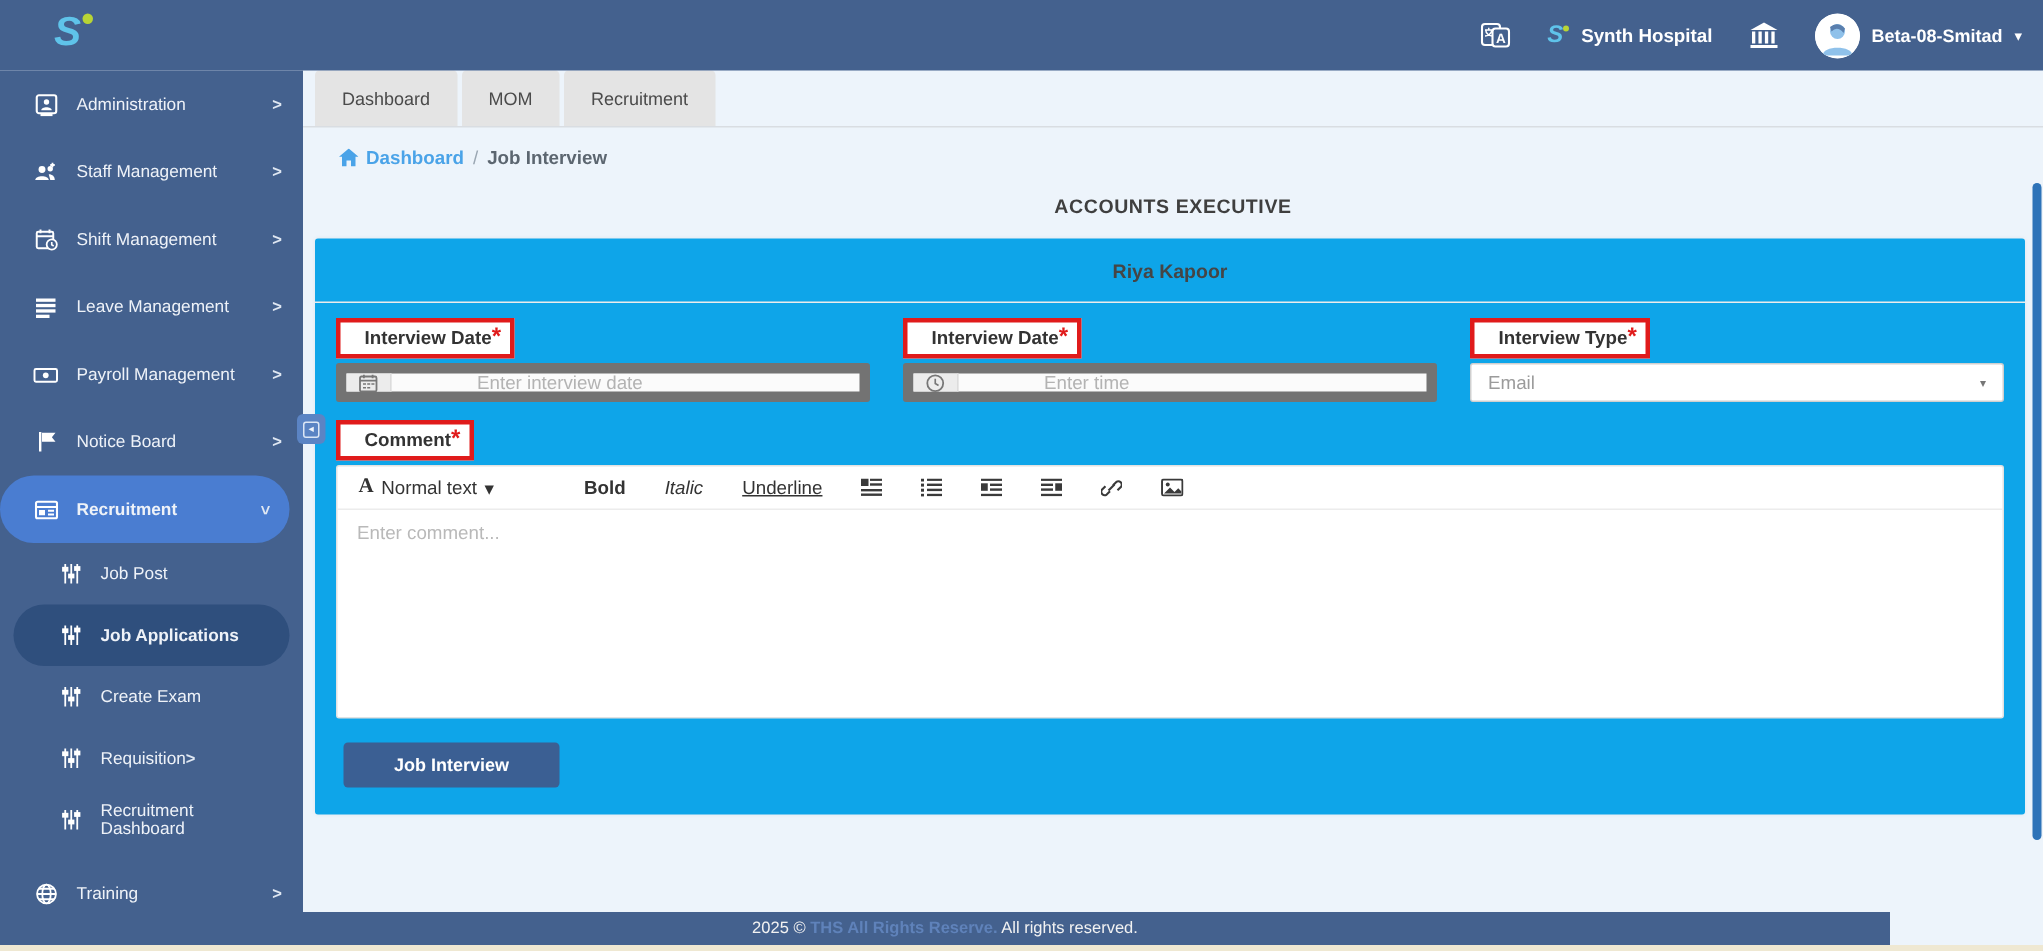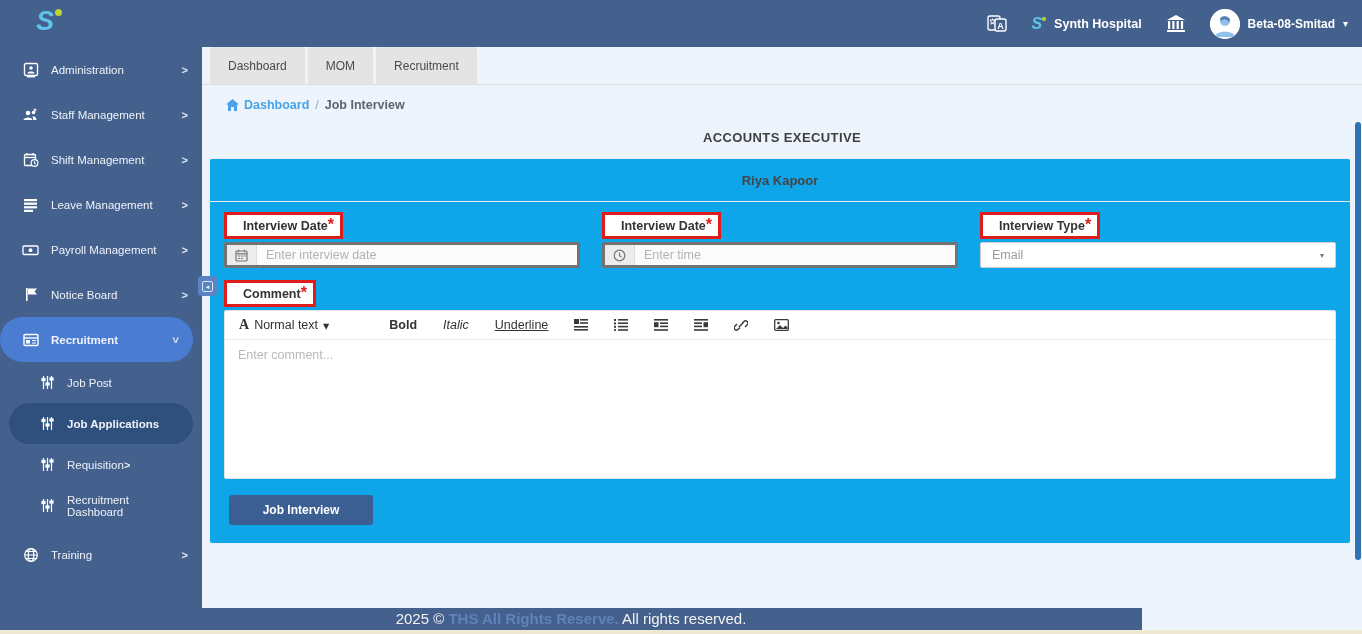--- a/index.html
+++ b/index.html
@@ -45,21 +45,21 @@
 
   .card { background:#0ea5e9; border-radius:2px; margin:0 12px 0 8px; box-shadow:0 0 3px rgba(0,0,0,.05); }
   .card-header { height:43px; line-height:43px; text-align:center; font-size:13px; font-weight:bold; color:#454545; border-bottom:1px solid #ececec; }
   .card-body { padding:10px 14px 18px; }
 
   .form-row { display:flex; gap:22px; }
   .fcol { flex:1; }
   .redbox { display:inline-block; border:3px solid #e01b1b; padding:1px 6px 2px; margin-bottom:3px; background:#fff; }
   .flabel { font-size:12.5px; font-weight:bold; color:#333;margin-left:10px; }
   .req { color:#e01b1b; font-weight:bold; }
-  .igroup { display:flex; align-items:stretch; border:3px solid #737373; background:#fbfbfb; height:26px; border-radius:2px; }
+  .igroup { display:flex; align-items:stretch; border:7px solid #737373; background:#fbfbfb; height:26px; border-radius:2px;gap:48px; }
   .iaddon { width:30px; background:#ececec; border-right:1px solid #dcdcdc; display:flex; align-items:center; justify-content:center; }
   .igroup input { flex:1; border:none; outline:none; background:transparent; padding:0 9px; font-size:12.5px; color:#555; font-family:"Liberation Sans",sans-serif; }
   .igroup input::placeholder { color:#b3b3b3; }
   .selbox { display:flex; align-items:center; justify-content:space-between; border:1px solid #cfcfcf; background:#fff; height:26px; padding:0 11px; font-size:12.5px; color:#9b9b9b; cursor:pointer; border-radius:2px; }
   .selbox .sel-caret { font-size:8px; color:#777; }
 
   .comment-row { margin-top:12px; }
   .editor { border:1px solid #e2e2e2; background:#fff; border-radius:2px; }
   .toolbar { display:flex; align-items:center; gap:26px; padding:6px 14px; border-bottom:1px solid #ececec; font-size:12.5px; color:#333; }
   .tbtn { cursor:pointer; display:flex; align-items:center; gap:5px; }
@@ -71,21 +71,21 @@
   .submit-btn { margin:16px 0 0 5px; background:#3b5f93; color:#fff; border:none; border-radius:3px; padding:8px 0; width:144px; font-size:12px; font-weight:bold; font-family:"Liberation Sans",sans-serif; cursor:pointer; }
 
   
   .collapse-btn { position:absolute; left:198px; top:276px; width:19px; height:20px; background:#5b84c4; border-radius:4px; z-index:25; display:flex; align-items:center; justify-content:center; cursor:pointer; }
   .collapse-inner { width:11px; height:11px; border:1px solid #dce6f5; border-radius:2px; color:#eef3fb; font-size:7px; line-height:9px; text-align:center; }
 
   
   .scroll-thumb { position:absolute; right:1px; top:122px; width:6px; height:438px; background:#2e73b8; border-radius:3px; cursor:grab; z-index:26; }
 
   
-  .footer { position:absolute; left:0; bottom:4px; width:1142px; height:22px; background:#44618e; text-align:center; font-size:15px; line-height:22px; color:#f2f2f2; z-index:28; }
+  .footer { position:absolute; left:0; bottom:4px; width:1260px; height:22px; background:#44618e; text-align:center; font-size:11px; line-height:22px; color:#f2f2f2; z-index:28; }
   .footer .flink { color:#5f82ba; font-weight:bold; cursor:pointer; }
   .bottom-strip { position:absolute; left:0; bottom:0; width:1362px; height:4px; background:#efe8d2; z-index:28; }
 
   svg { display:block; }
 </style>
 </head>
 <body>
 
 <div class="screen">
 
@@ -236,20 +236,31 @@
     </div>
     <div class="sub-item">
       <span class="ico">
           <svg width="13" height="15" viewBox="0 0 13 15" stroke="#fff" stroke-width="1.2" fill="#fff">
             <path d="M2.5 1 v13 M6.5 1 v13 M10.5 1 v13"></path>
             <rect x="1" y="3.5" width="3" height="2"></rect>
             <rect x="5" y="8" width="3" height="2"></rect>
             <rect x="9" y="3" width="3" height="2"></rect>
           </svg>
         </span>
+      <span class="lbl">Create Exam</span>
+    </div>
+    <div class="sub-item">
+      <span class="ico">
+          <svg width="13" height="15" viewBox="0 0 13 15" stroke="#fff" stroke-width="1.2" fill="#fff">
+            <path d="M2.5 1 v13 M6.5 1 v13 M10.5 1 v13"></path>
+            <rect x="1" y="3.5" width="3" height="2"></rect>
+            <rect x="5" y="8" width="3" height="2"></rect>
+            <rect x="9" y="3" width="3" height="2"></rect>
+          </svg>
+        </span>
       <span class="lbl">Requisition</span>
       <span class="chev">&gt;</span>
     </div>
     <div class="sub-item">
       <span class="ico">
           <svg width="13" height="15" viewBox="0 0 13 15" stroke="#fff" stroke-width="1.2" fill="#fff">
             <path d="M2.5 1 v13 M6.5 1 v13 M10.5 1 v13"></path>
             <rect x="1" y="3.5" width="3" height="2"></rect>
             <rect x="5" y="8" width="3" height="2"></rect>
             <rect x="9" y="3" width="3" height="2"></rect>

